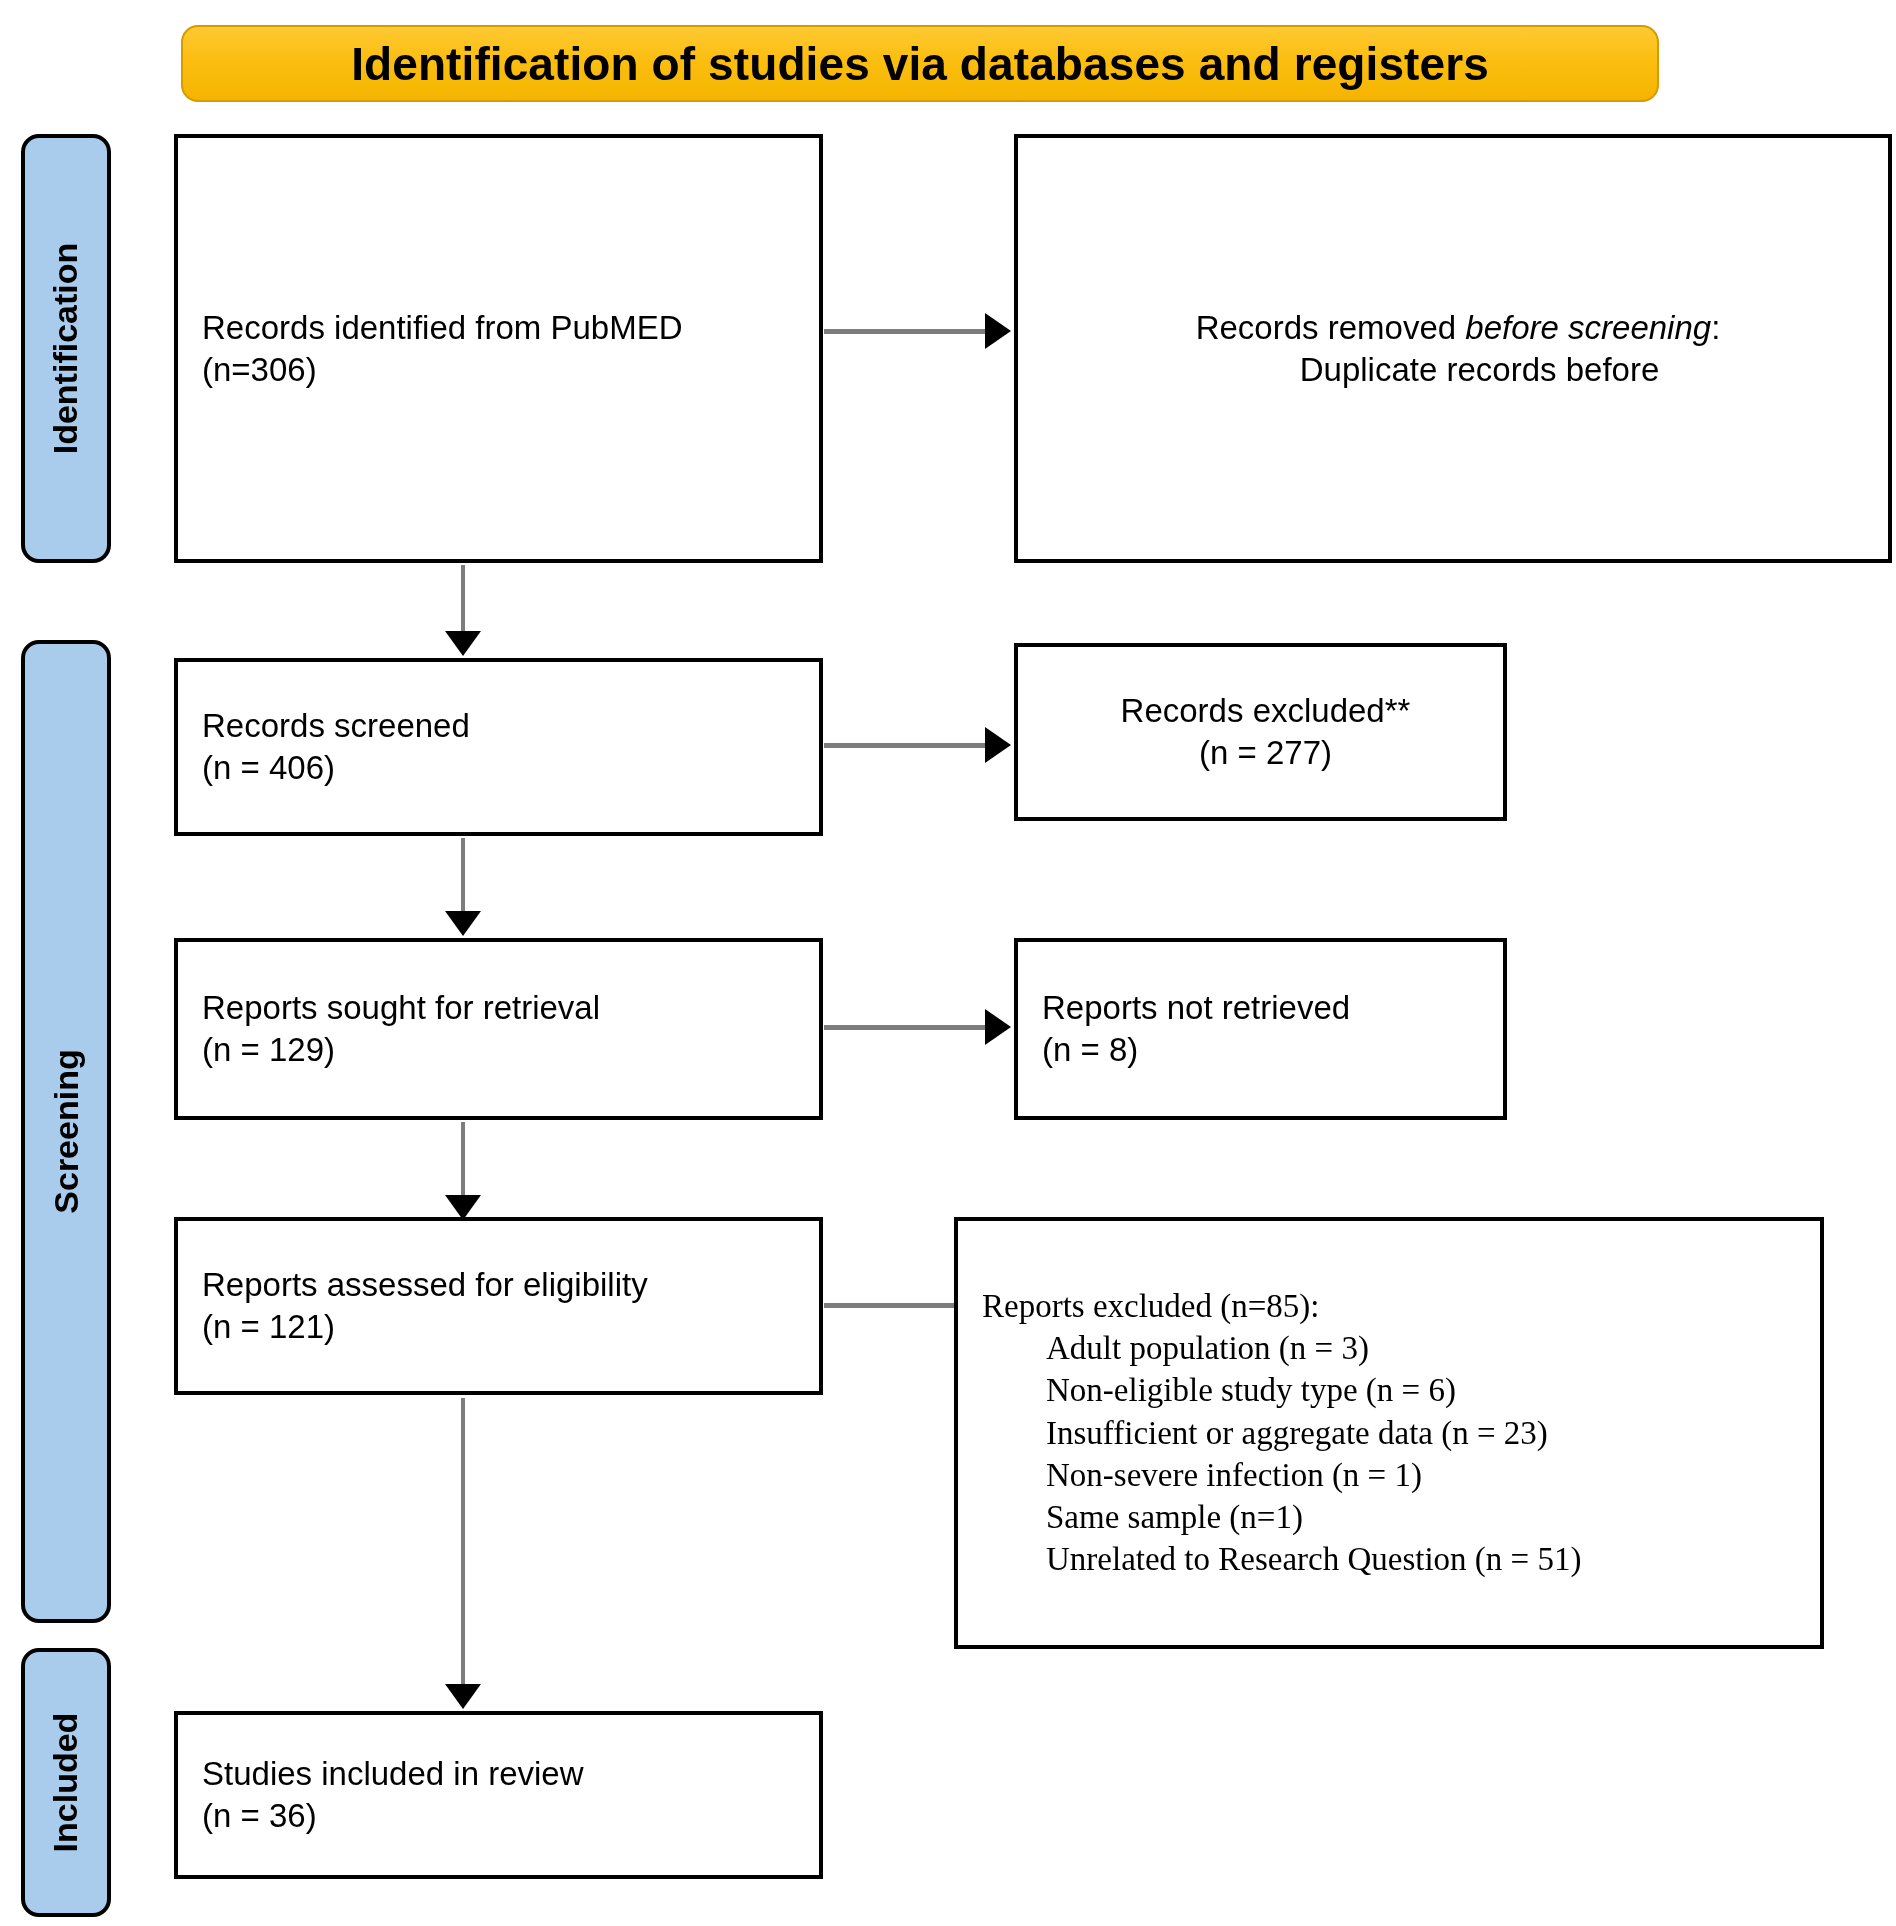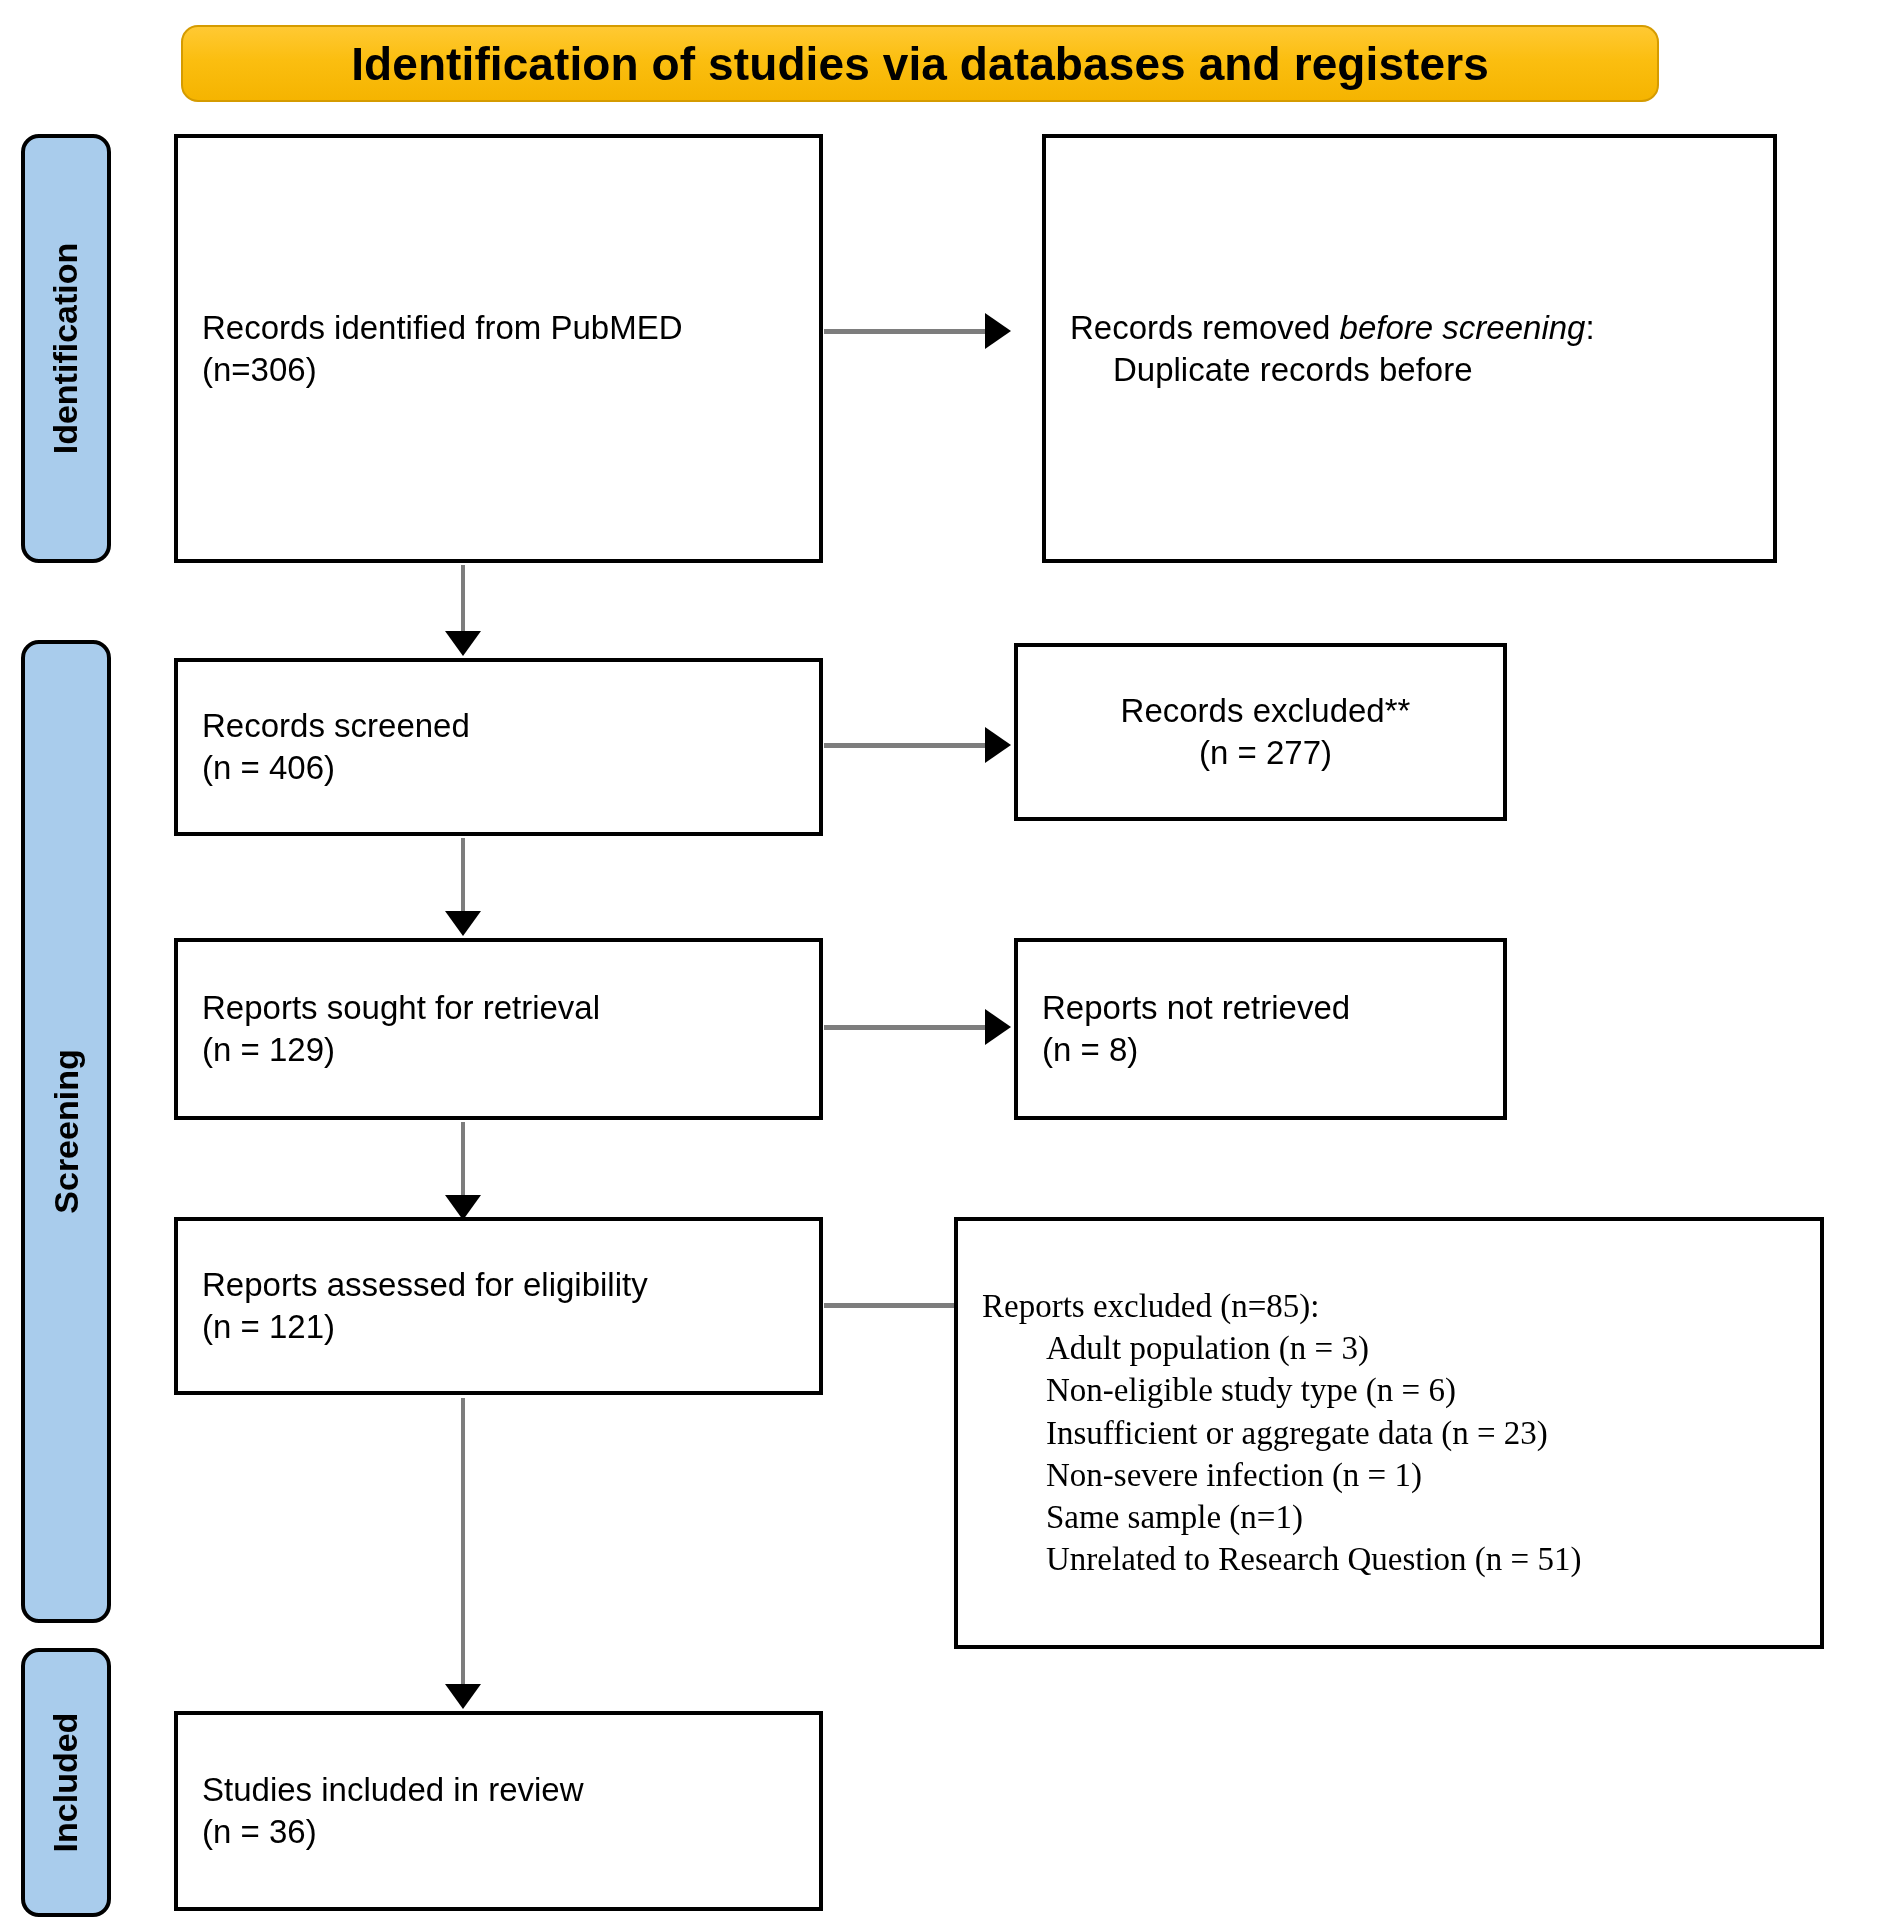--- a/index.html
+++ b/index.html
@@ -144,21 +144,21 @@
 
   <div class="box" style="left:174px; top:134px; width:649px; height:429px;">
     <div class="box-inner">
       <div class="box-line">Records identified from PubMED</div>
       <div class="box-line">(n=306)</div>
     </div>
   </div>
 
   <div class="h-arrow" style="left:824px; top:329px; width:162px;"></div>
 
-  <div class="box" style="left:1042px; top:134px; width:735px; height:429px;">
+  <div class="box" style="left:1014px; top:134px; width:878px; height:429px;text-align:center;">
     <div class="box-inner">
       <div class="box-line"><span>Records removed </span><span class="ital">before screening</span><span>:</span></div>
       <div class="box-line indent-1">Duplicate records before</div>
     </div>
   </div>
 
   <div class="v-arrow" style="left:461px; top:565px; height:67px;"></div>
 
   <div class="box" style="left:174px; top:658px; width:649px; height:178px;">
     <div class="box-inner">
@@ -212,21 +212,21 @@
       <div class="box-line indent-2">Non-eligible study type (n = 6)</div>
       <div class="box-line indent-2">Insufficient or aggregate data (n = 23)</div>
       <div class="box-line indent-2">Non-severe infection (n = 1)</div>
       <div class="box-line indent-2">Same sample (n=1)</div>
       <div class="box-line indent-2">Unrelated to Research Question (n = 51)</div>
     </div>
   </div>
 
   <div class="v-arrow" style="left:461px; top:1398px; height:287px;"></div>
 
-  <div class="box" style="left:174px; top:1711px; width:649px; height:200px;padding-left:47px;">
+  <div class="box" style="left:174px; top:1711px; width:649px; height:168px;padding-left:47px;">
     <div class="box-inner">
       <div class="box-line">Studies included in review</div>
       <div class="box-line">(n = 36)</div>
     </div>
   </div>
 
 </div>
 
 
 </body></html>

